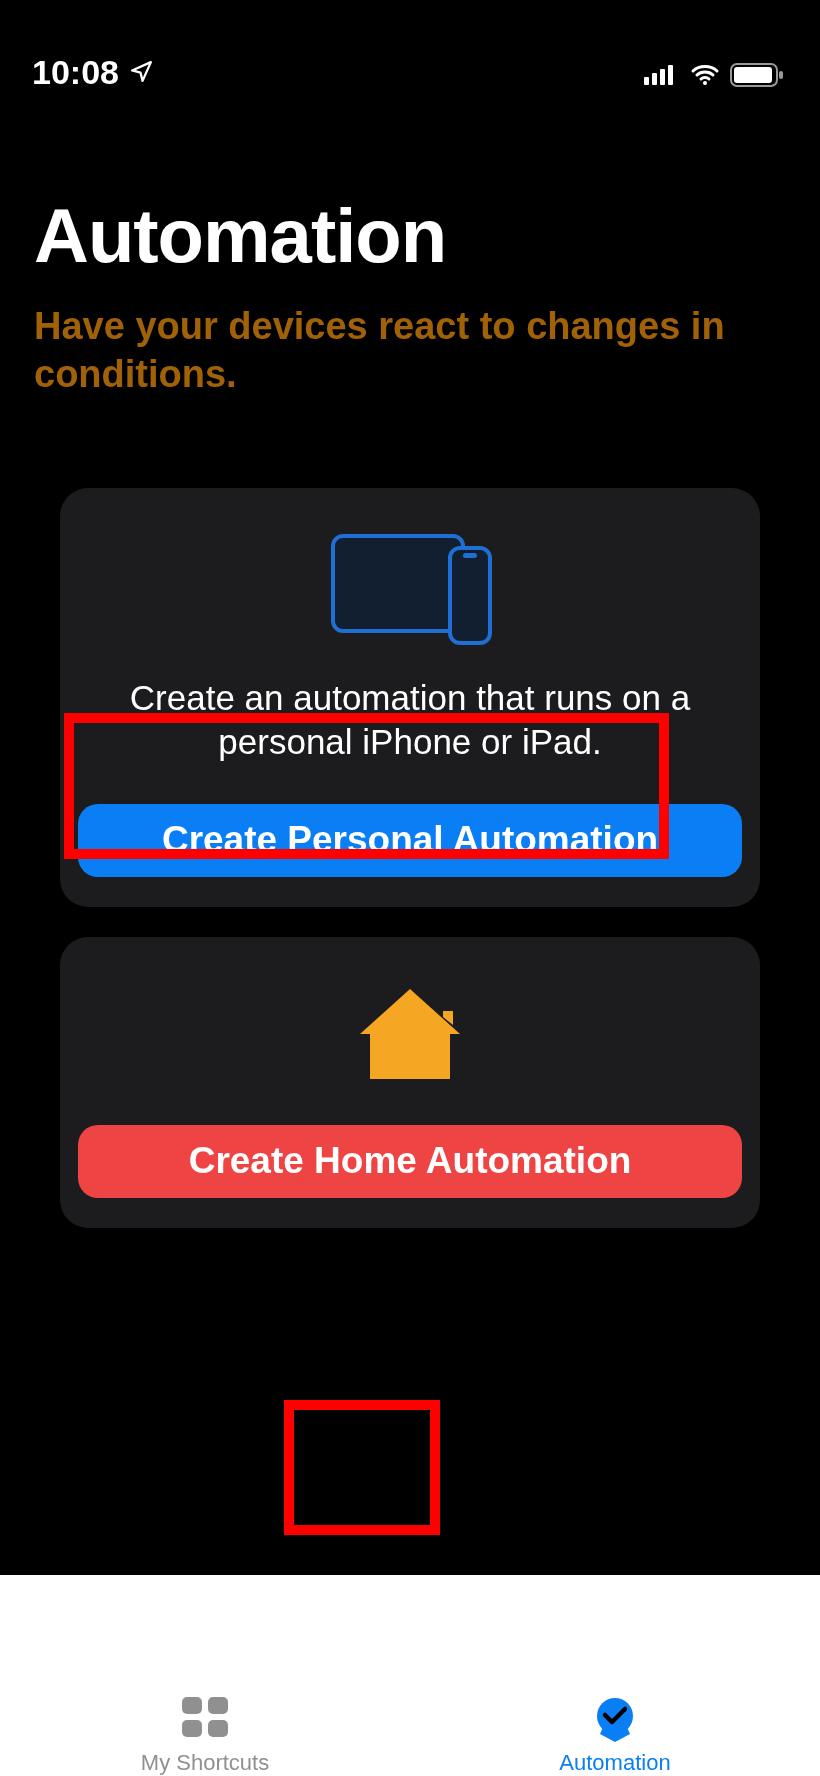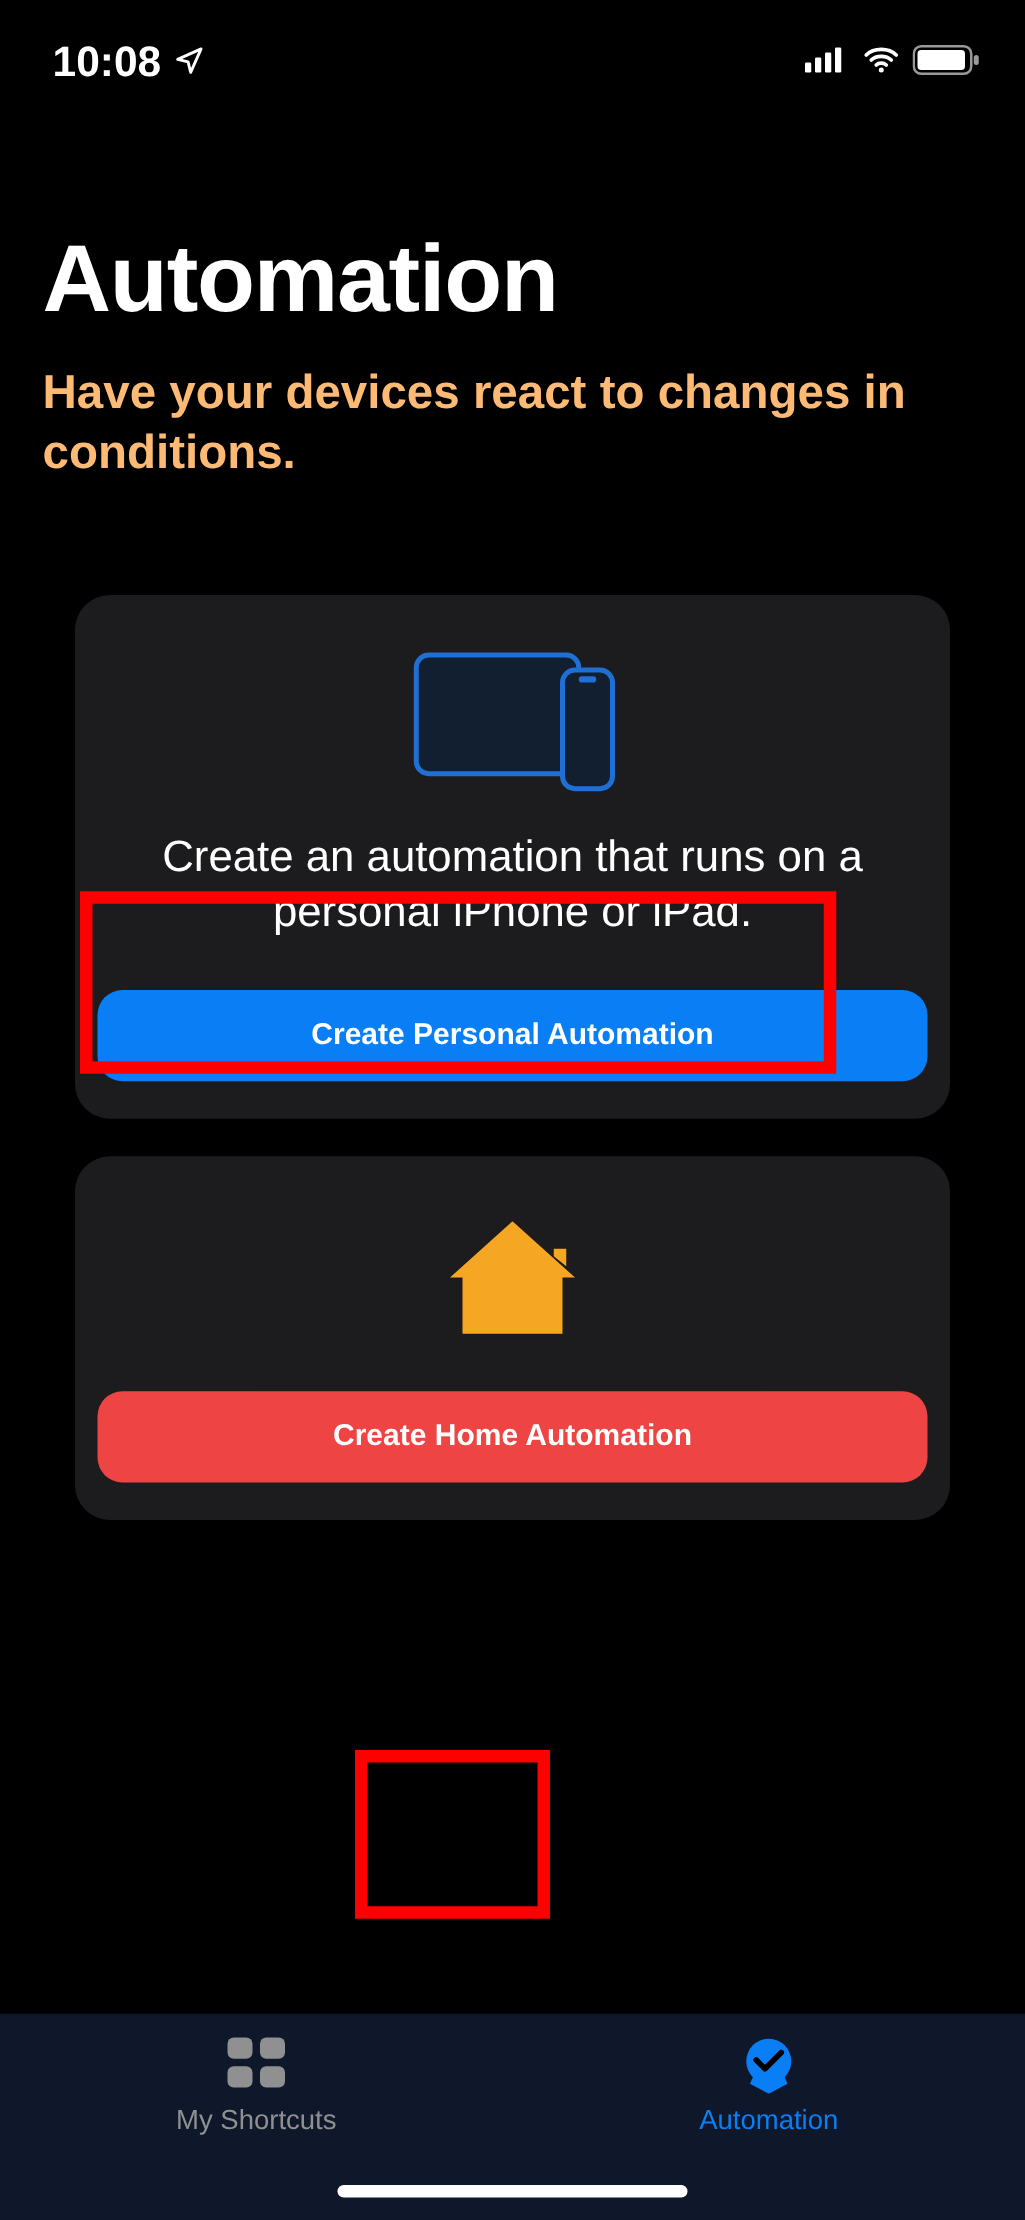--- a/index.html
+++ b/index.html
@@ -14,23 +14,24 @@
       background: #000000;
       font-family: -apple-system, BlinkMacSystemFont, 'Helvetica Neue', sans-serif;
       color: #ffffff;
       position: relative;
       overflow: hidden;
     }
     
     .status-bar {
       display: flex;
       justify-content: space-between;
-      align-items: center;
-      padding: 21px 34px 0 42px;
+      align-items: flex-end;
+      padding: 21px 34px 0 32px;
       height: 80px;
+      margin-top: 12px;
     }
     .status-left {
       display: flex;
       align-items: center;
       gap: 10px;
       font-size: 34px;
       font-weight: 600;
     }
     .status-right {
       display: flex;
@@ -47,21 +48,21 @@
     }
     .page-title {
       font-size: 76px;
       font-weight: 700;
       letter-spacing: -1px;
       margin-bottom: 24px;
     }
     .page-subtitle {
       font-size: 38px;
       font-weight: 600;
-      color: #fdba74;
+      color: #a16207;
       line-height: 1.25;
     }
     
     .cards-container {
       padding: 90px 60px 16px 60px;
     }
     .card {
       background: #1c1c1e;
       border-radius: 28px;
       padding: 30px 18px 30px 18px;
@@ -81,21 +82,21 @@
       color: #ffffff;
       line-height: 1.25;
       margin-bottom: 40px;
       padding: 0 16px;
     }
     .card-button {
       width: 100%;
       height: 73px;
       border-radius: 20px;
       border: none;
-      font-size: 24px;
+      font-size: 37px;
       font-weight: 600;
       color: #ffffff;
       cursor: pointer;
     }
     .card-button.blue {
       background: #0a7ff5;
     }
     .card-button.orange {
       background: #ef4444;
     }
@@ -116,25 +117,25 @@
       top: 1400px;
       width: 156px;
       height: 135px;
     }
     
     .tab-bar {
       position: absolute;
       bottom: 0;
       left: 0;
       right: 0;
-      height: 165px;
-      background: #0f172a;
+      height: 201px;
+      background: #ffffff;
       display: flex;
       justify-content: space-around;
-      align-items: flex-start;
+      align-items: flex-end;
       padding-top: 14px;
     }
     .tab-item {
       display: flex;
       flex-direction: column;
       align-items: center;
       gap: 8px;
       width: 180px;
       cursor: pointer;
     }

